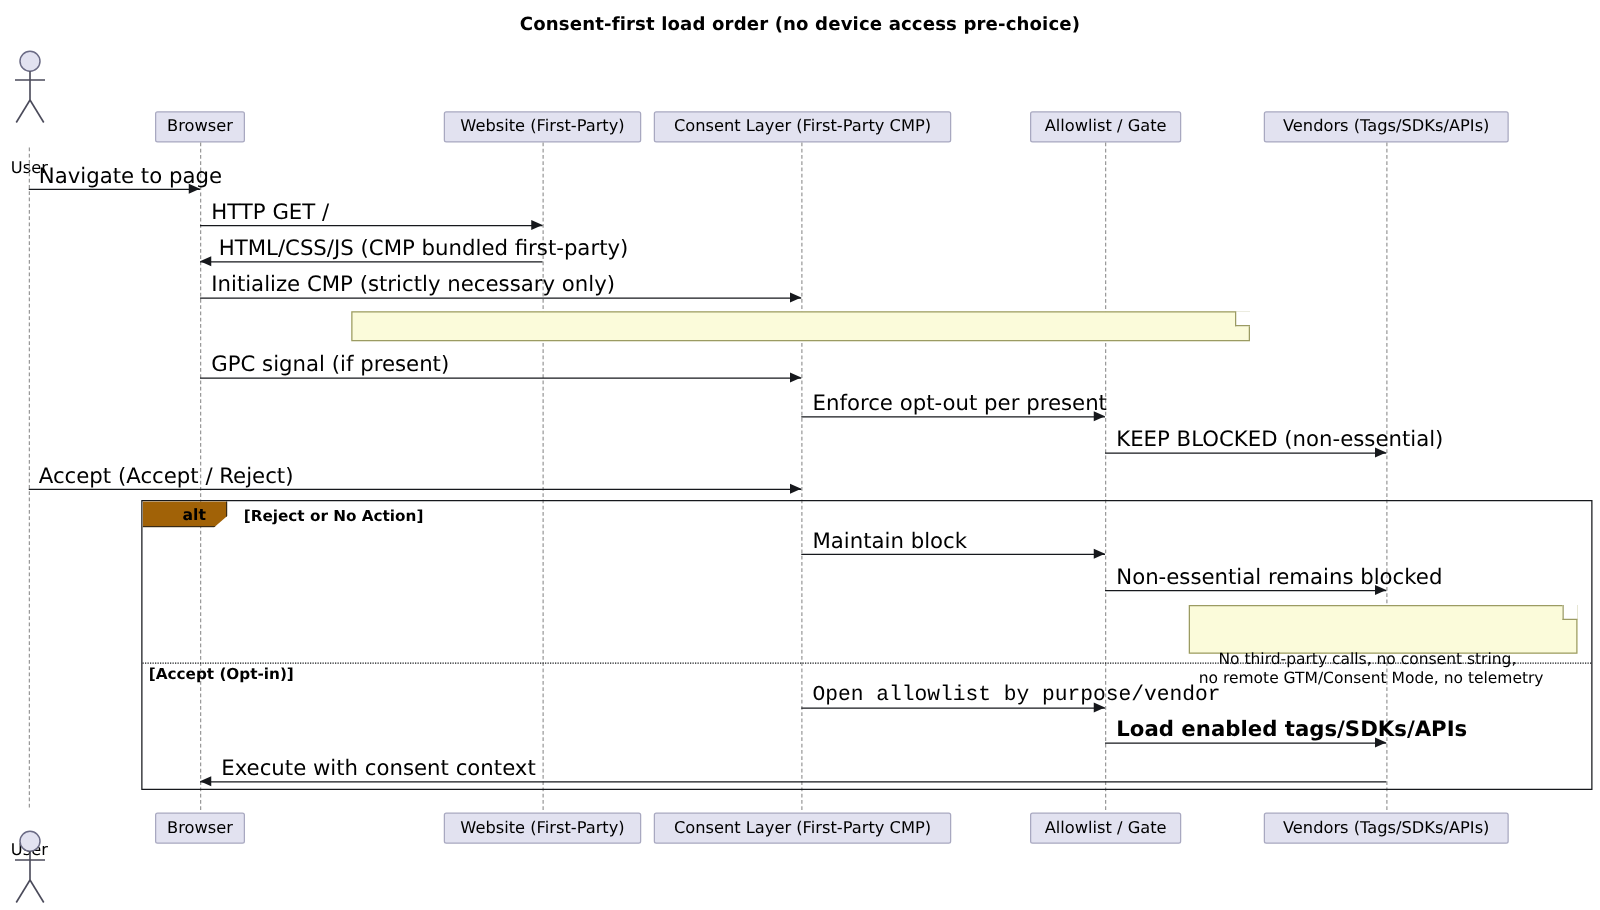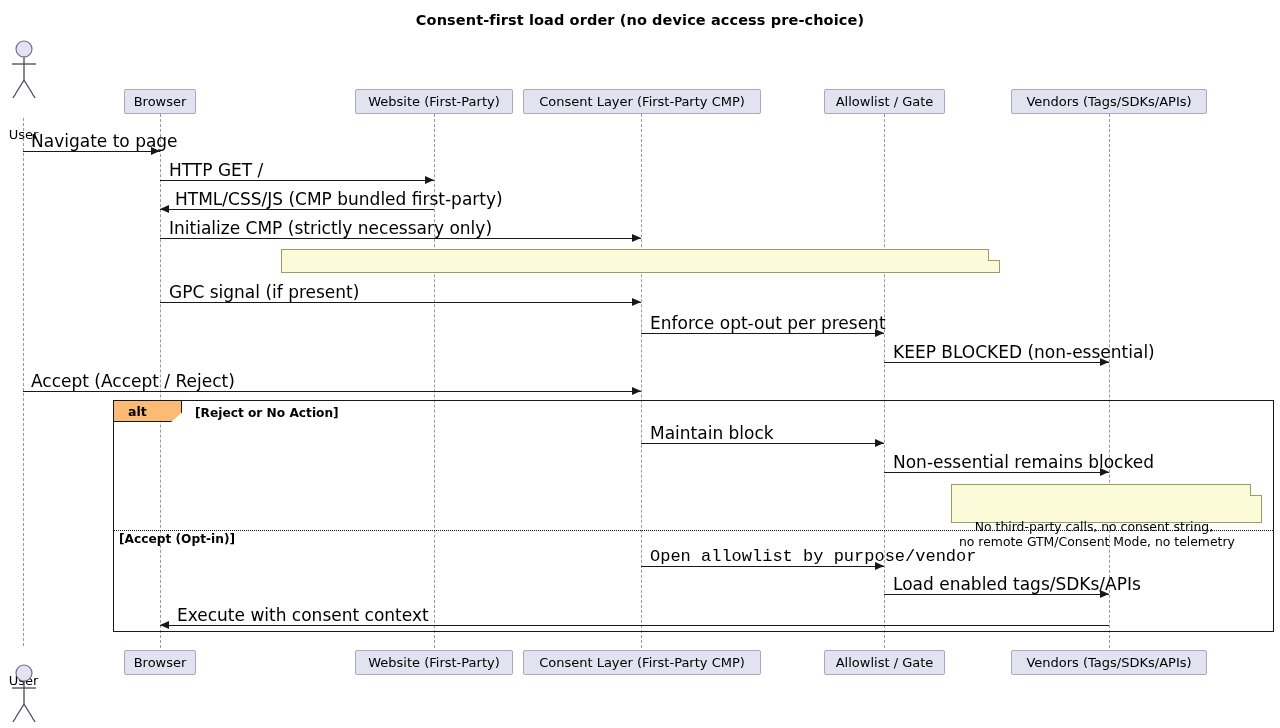--- a/index.html
+++ b/index.html
@@ -66,24 +66,24 @@
     background:#ffffff;border-left:1px solid #9b9b63;border-bottom:1px solid #9b9b63;
   }
 
   
   .frag{
     position:absolute;box-sizing:border-box;
     border:1.8px solid #16181c;background:transparent;
   }
   .frag-tab{
     position:absolute;box-sizing:border-box;height:21px;
-    background:#fdba74;
+    background:#a16207;
     border-right:1.6px solid #16181c;border-bottom:1.6px solid #16181c;
     display:flex;align-items:center;
-    padding-left:14px;
+    padding-left:32px;
     font-size:12.5px;font-weight:bold;
     clip-path:polygon(0 0,100% 0,100% 55%,84% 100%,0 100%);
   }
   .frag-cond{
     position:absolute;font-size:12.2px;font-weight:bold;white-space:nowrap;
   }
   .frag-divider{
     position:absolute;height:0;border-top:1.4px dotted #16181c;
   }
 </style>
@@ -172,21 +172,21 @@
 no remote GTM/Consent Mode, no telemetry</span>
   </div>
 
   <div class="frag-divider" style="left:114px;top:530px;width:1159px;"></div>
   <div class="frag-cond" style="left:119px;top:532px;">[Accept (Opt-in)]</div>
 
   <div class="msg-label" style="left:650px;top:548px;font-family:Liberation Mono, monospace;">Open allowlist by purpose/vendor</div>
   <div class="msg" style="left:641px;top:566px;width:243px;"></div>
   <div class="arrowhead right" style="left:875px;top:562px;"></div>
 
-  <div class="msg-label" style="left:893px;top:576px;">Load enabled tags/SDKs/APIs</div>
+  <div class="msg-label" style="left:893px;top:576px;font-weight:bold;">Load enabled tags/SDKs/APIs</div>
   <div class="msg" style="left:884px;top:594px;width:225px;"></div>
   <div class="arrowhead right" style="left:1100px;top:590px;"></div>
 
   <div class="msg-label" style="left:177px;top:607px;">Execute with consent context</div>
   <div class="msg" style="left:160px;top:625px;width:949px;"></div>
   <div class="arrowhead left" style="left:160px;top:621px;"></div>
 
   <div class="actor-label" style="left:0px;top:649px;width:47px;">User</div>
   <div class="actor-wrap" style="left:8px;top:664px;width:32px;height:62px;">
     <svg width="32" height="62" viewBox="0 0 32 62">

